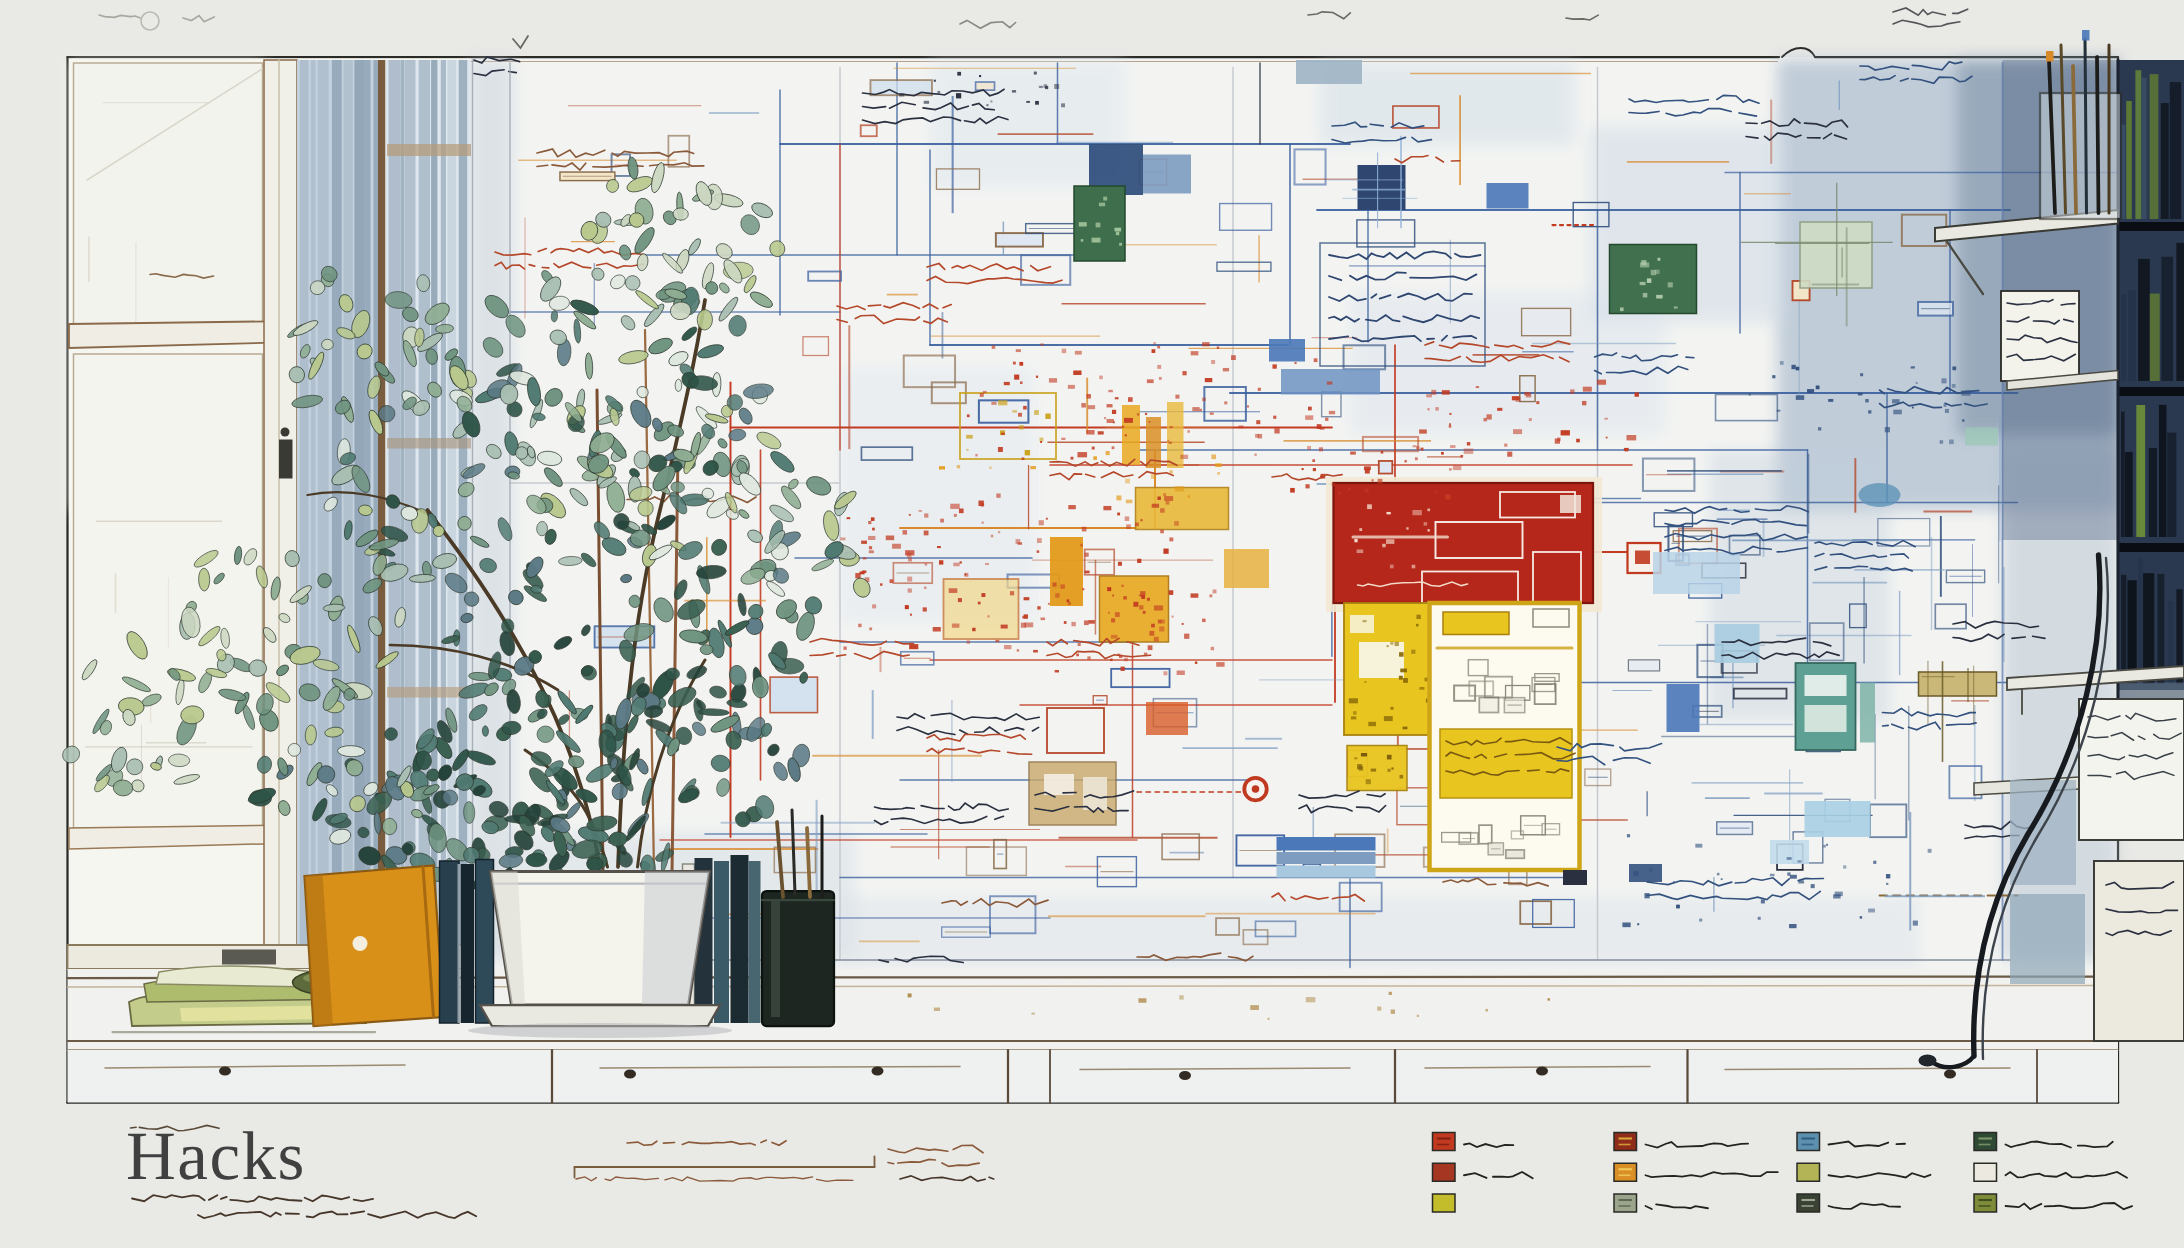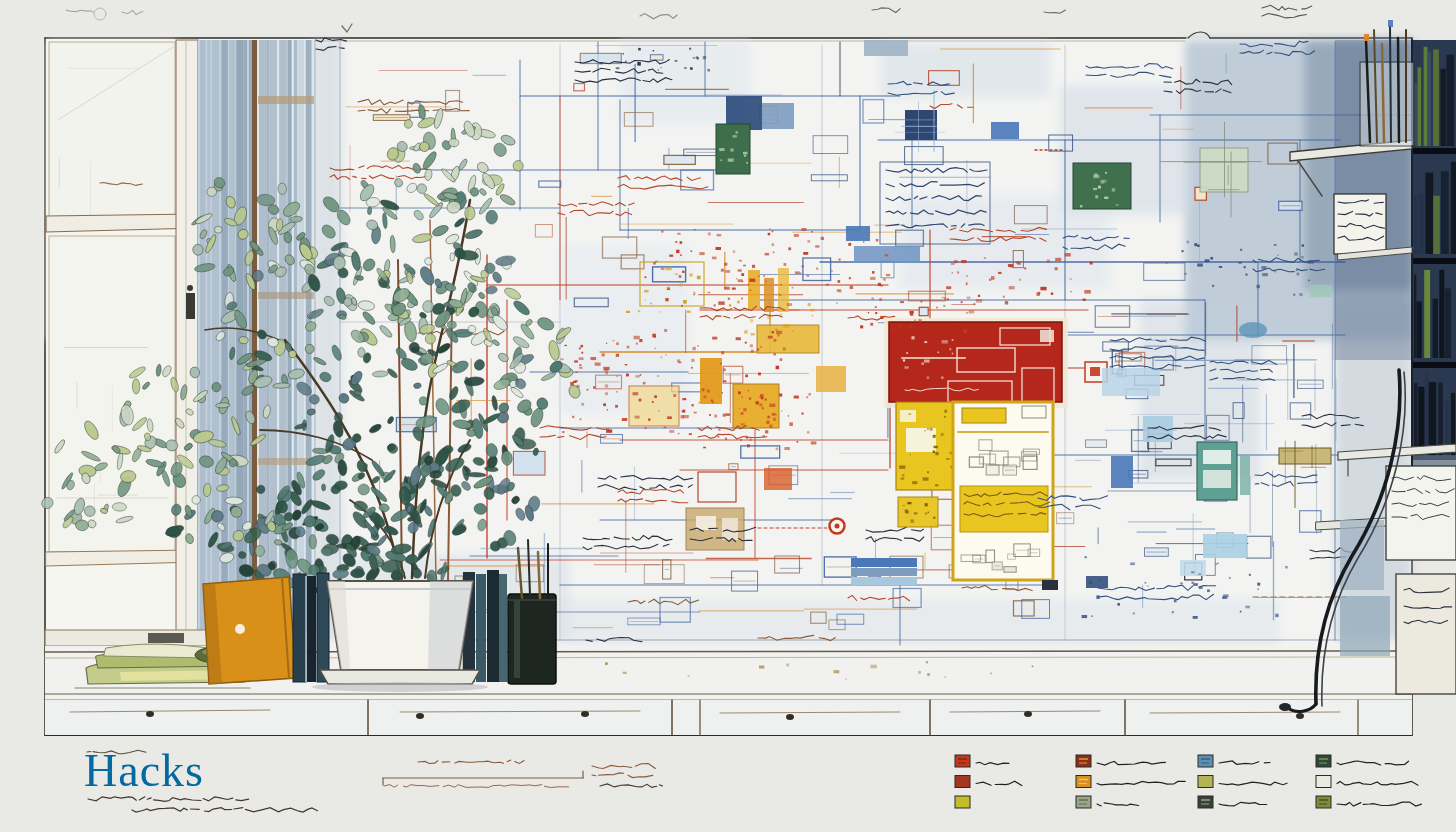--- a/index.html
+++ b/index.html
@@ -1,21 +1,21 @@
 <!DOCTYPE html>
 <html><head>
 <meta charset="utf-8">
 <style>
   html,body{margin:0;padding:0;background:#e9e9e6;}
   .stage{position:relative;width:1456px;height:832px;overflow:hidden;background:#e9e9e6;
          font-family:"Liberation Sans",sans-serif;}
   svg.art{position:absolute;left:0;top:0;}
   .title-block{position:absolute;left:84px;top:748px;pointer-events:none;}
   .title-block h1{margin:0;font-family:"Liberation Serif",serif;font-weight:500;
-                  font-size:46px;line-height:1;color:#0369a1;letter-spacing:1px;}
+                  font-size:46px;line-height:1;color:#404040;letter-spacing:1px;}
 </style>
 </head>
 <body>
 
 <div class="stage">
   <svg class="art" width="1456" height="832" viewBox="0 0 1456 832" aria-label="dense hand-inked schematic wall with red, blue, yellow and green modules and illegible annotations">
     <defs>
       <filter id="soft" x="-40%" y="-40%" width="180%" height="180%">
         <feGaussianBlur stdDeviation="5"></feGaussianBlur>
       </filter>

